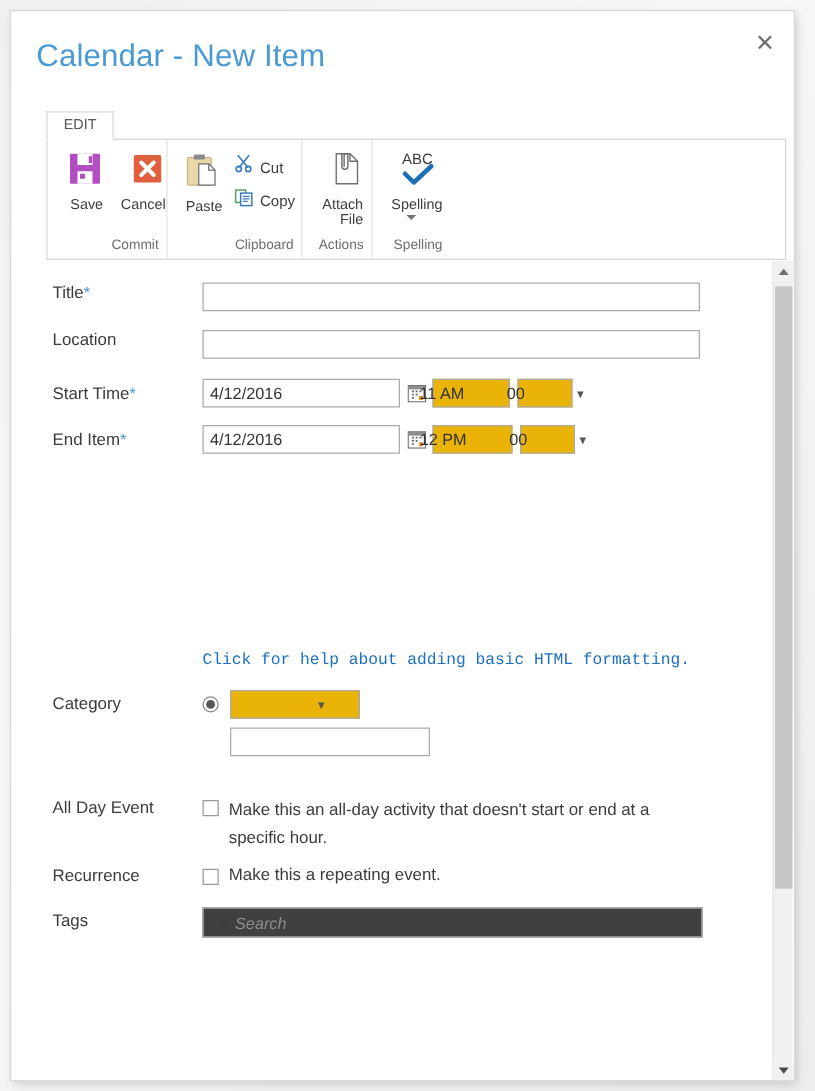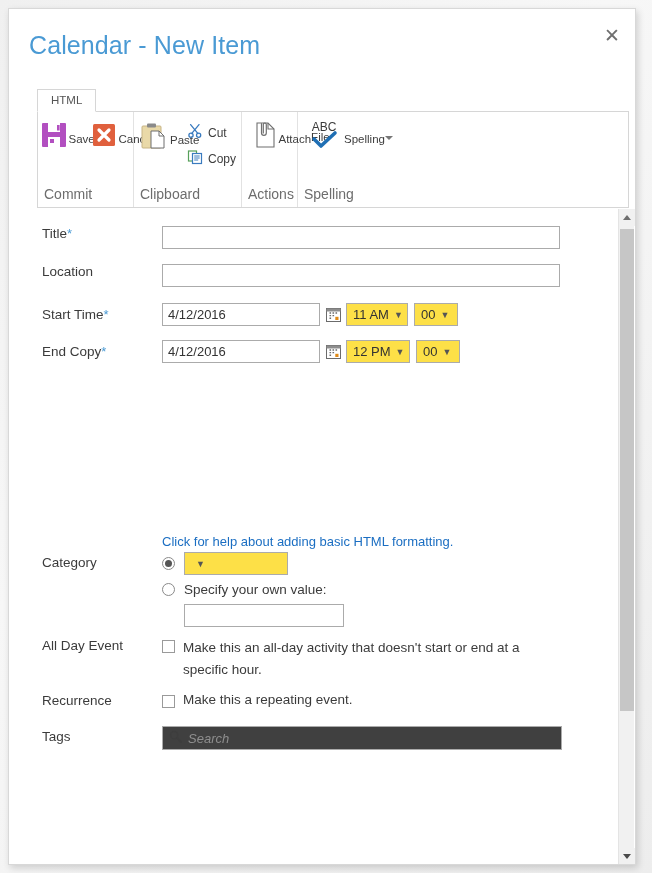--- a/index.html
+++ b/index.html
@@ -73,29 +73,29 @@
     border-right: 1px solid #e2e2e2;
     padding: 0 6px;
     display: flex;
     flex-direction: column;
     align-items: center;
     height: 100%;
   }
   .rib-group.last { border-right: none; }
   .rib-body { display: flex; align-items: flex-start; flex: 1; padding-top: 8px; }
   .rib-label {
-    font-size: 14px;
+    font-size: 11px;
     color: #6d6d6d;
-    text-align: left;
+    text-align: right;
     padding-bottom: 5px;
     width: 100%;
   }
   .rib-btn {
-    display: flex; flex-direction: row;
-    align-items: center;
+    display: flex; flex-direction: column;
+    align-items: flex-end;
     width: 48px;
     cursor: pointer;
     padding: 0 2px;
   }
   .rib-btn .cap {
     font-size: 11.5px;
     color: #3d3d3d;
     text-align: center;
     margin-top: 3px;
     line-height: 12px;
@@ -137,28 +137,29 @@
     background: #fff;
     height: 23px;
     font-size: 13px;
     font-family: "Liberation Sans", sans-serif;
     color: #333;
     padding: 0 5px;
     outline: none;
   }
   .sel {
     border: 1px solid #ababab;
-    background: #fde047;
+    background: #eab308;
     height: 23px;
     font-size: 13px;
     color: #333;
     display: flex; align-items: center;
-    justify-content: flex-start;
+    justify-content: center;
     padding: 0 4px 0 6px;
     cursor: pointer;
+    gap: 35px;
   }
   .sel .cv { white-space: nowrap; }
   .caret { color: #555; font-size: 9px; margin-left: 5px; }
   .ta {
     border: 1px solid #ababab;
     background: #fff;
     width: 398px; height: 120px;
     position: relative;
   }
   .ta .grip {
@@ -219,21 +220,21 @@
 <body>
 
 <div class="page-bg"></div>
 
 <div class="dialog">
 
   <div class="dlg-title">Calendar - New Item</div>
   <div class="close-btn">✕</div>
 
   <div class="ribbon-tabs">
-    <div class="tab-edit">HTML</div>
+    <div class="tab-edit">EDIT</div>
   </div>
 
   <div class="ribbon">
 
     <div class="rib-group" style="width:96px;">
       <div class="rib-body" style="gap:2px;">
         <div class="rib-btn">
           <span class="ico">
             <svg width="30" height="30" viewBox="0 0 30 30">
               <rect x="3" y="3" width="24" height="24" rx="1" fill="#b24fc0"></rect>
@@ -364,21 +365,21 @@
           <span class="caret">▼</span>
         </div>
         <div class="sel" style="width:44px;margin-left:6px;">
           <span class="cv">00</span>
           <span class="caret">▼</span>
         </div>
       </div>
 
       <div class="row" style="left:32px; top:131px; align-items:center;">
         <div class="lbl" style="width:120px;">
-          <span>End Copy</span><span class="req">*</span>
+          <span>End Item</span><span class="req">*</span>
         </div>
         <input class="txt" style="width: 158px;" value="4/12/2016">
         <span style="width:26px;display:flex;align-items:center;justify-content:center;">
           <svg width="15" height="15" viewBox="0 0 15 15">
             <rect x="0.5" y="1.5" width="14" height="13" fill="#ffffff" stroke="#6b6b6b" stroke-width="1"></rect>
             <rect x="0.5" y="1.5" width="14" height="3" fill="#8d8d8d"></rect>
             <path d="M3.5 6 h1.6 M6.5 6 h1.6 M9.5 6 h1.6 M3.5 8.6 h1.6 M6.5 8.6 h1.6 M3.5 11.2 h1.6" stroke="#6b6b6b" stroke-width="1.4"></path>
             <rect x="9.3" y="9.8" width="3.2" height="3.2" fill="#e08a18"></rect>
           </svg>
         </span>
@@ -386,38 +387,34 @@
           <span class="cv">12 PM</span>
           <span class="caret">▼</span>
         </div>
         <div class="sel" style="width:44px;margin-left:6px;">
           <span class="cv">00</span>
           <span class="caret">▼</span>
         </div>
       </div>
 
 
-      <div class="row" style="left:152px; top:325px;">
+      <div class="row" style="left:152px; top:311px;font-family:Liberation Mono, monospace;">
         <span class="helplink">Click for help about adding basic HTML formatting.</span>
       </div>
 
       <div class="row" style="left:32px; top:343px;">
         <div class="lbl" style="width:120px;padding-top:3px;">Category</div>
         <div style="display:flex;flex-direction:column;gap:7px;">
           <div style="display:flex;align-items:center;gap:9px;">
             <span class="radio on"></span>
             <div class="sel" style="width:104px;">
               <span class="cv"></span>
               <span class="caret">▼</span>
             </div>
           </div>
-          <div style="display:flex;align-items:center;gap:9px;">
-            <span class="radio"></span>
-            <span class="lbl">Specify your own value:</span>
-          </div>
           <input class="txt" style="width: 160px; margin-left: 22px;" value="">
         </div>
       </div>
 
       <div class="row" style="left:32px; top:428px; width:525px;">
         <div class="lbl" style="width:120px;padding-top:1px;">All Day Event</div>
         <div style="display:flex;gap:8px;width:396px;">
           <span class="cb" style="margin-top:3px;"></span>
           <span class="lbl" style="white-space:normal;line-height:22px;">Make this an all-day activity that doesn't start or end at a specific hour.</span>
         </div>

